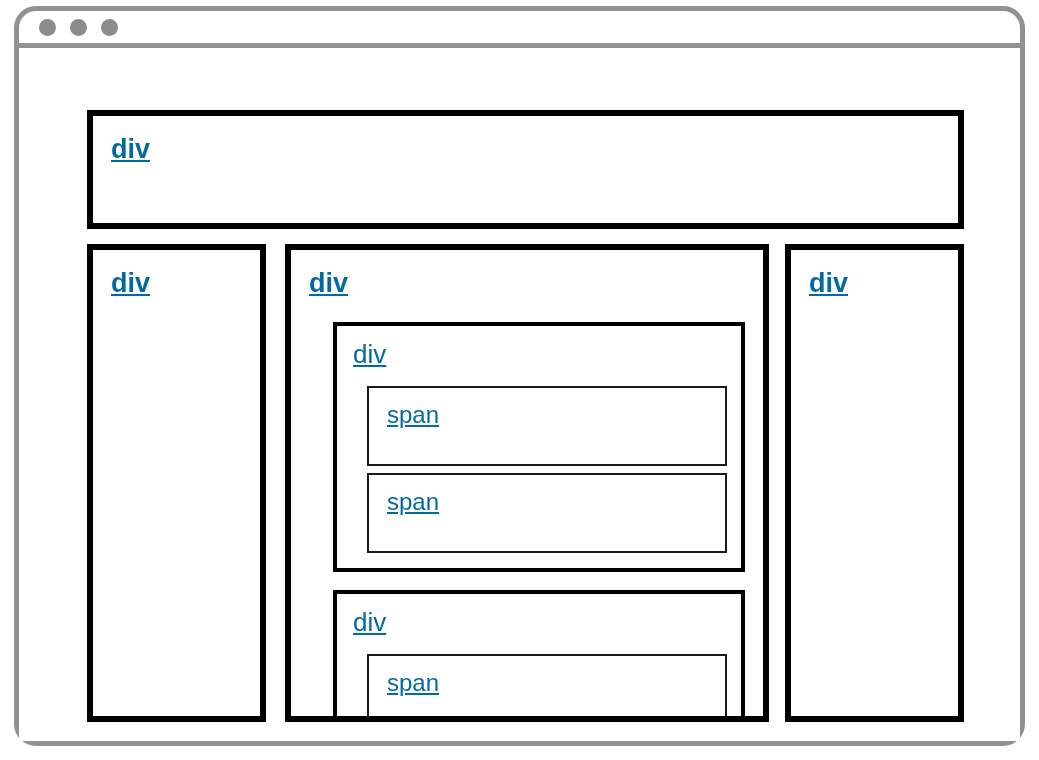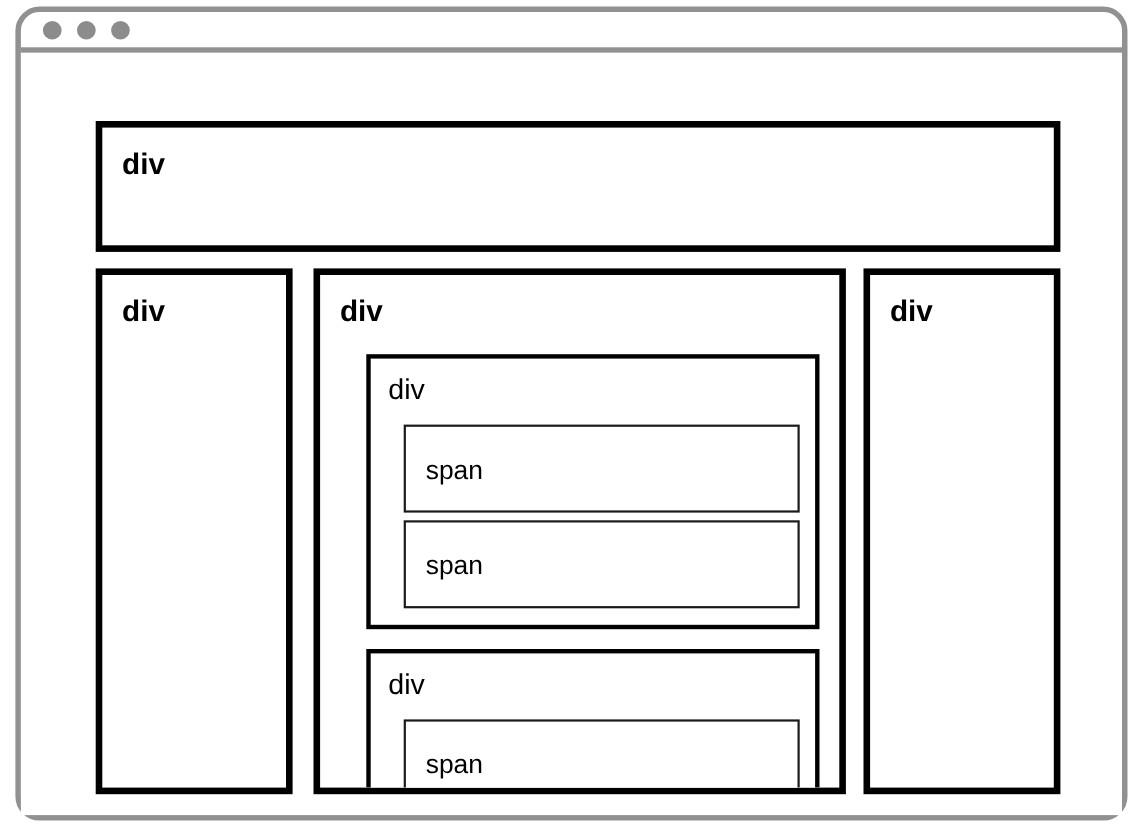--- a/index.html
+++ b/index.html
@@ -67,23 +67,24 @@
 
   
   .el {
     position: absolute;
     box-sizing: border-box;
     background: #ffffff;
     overflow: hidden;
   }
   .el > .tag {
     position: absolute;
-    color: #000000;
+    color: #0369a1;
     line-height: 1;
     white-space: nowrap;
+    text-decoration: underline;
   }
 
   
   .d1 {
     border: 6px solid #000000;
   }
   .d1 > .tag {
     font-weight: bold;
     font-size: 27px;
     left: 18px;
@@ -102,21 +103,21 @@
   }
 
   
   .d3 {
     border: 2px solid #1a1a1a;
   }
   .d3 > .tag {
     font-weight: normal;
     font-size: 24px;
     left: 18px;
-    top: 28px;
+    top: 15px;
   }
 
   
   #header-div      { left: 68px;  top: 62px;  width: 877px; height: 119px; }
 
   #left-div        { left: 68px;  top: 196px; width: 179px; height: 478px; }
   #center-div      { left: 266px; top: 196px; width: 484px; height: 478px; }
   #right-div       { left: 766px; top: 196px; width: 179px; height: 478px; }
 
   #center-sec-1    { left: 42px;  top: 72px;  width: 412px; height: 250px; }

